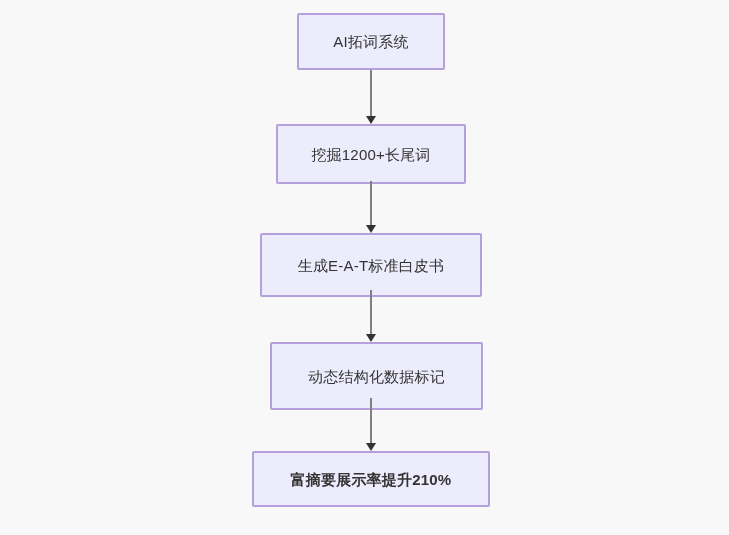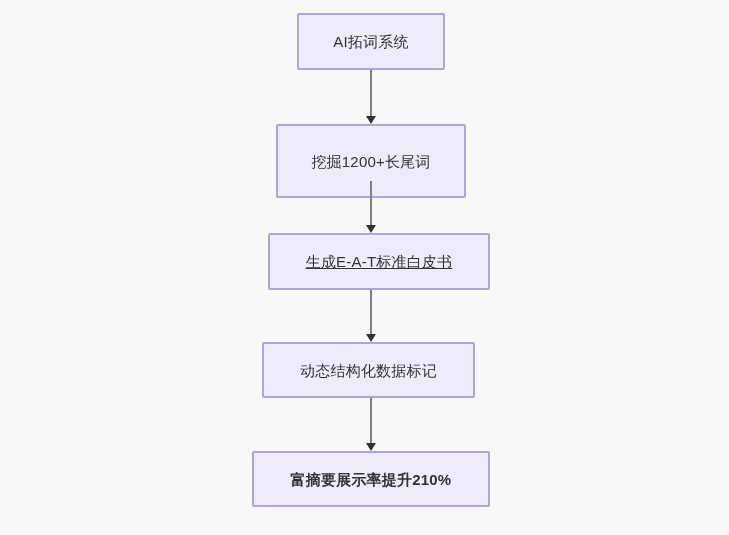--- a/index.html
+++ b/index.html
@@ -62,39 +62,39 @@
 
   <div class="node" style="left:297px; top:13px; width:148px; height:57px;">
     <span>AI拓词系统</span>
   </div>
 
   <div class="edge" style="left:362px; top:70px; height:54px;">
     <div class="edge-line"></div>
     <div class="edge-head"></div>
   </div>
 
-  <div class="node" style="left:276px; top:124px; width:190px; height:74px;">
+  <div class="node" style="left:276px; top:124px; width:190px; height:60px;">
     <span>挖掘1200+长尾词</span>
   </div>
 
   <div class="edge" style="left:362px; top:181px; height:52px;">
     <div class="edge-line"></div>
     <div class="edge-head"></div>
   </div>
 
-  <div class="node" style="left:268px; top:233px; width:222px; height:57px;text-decoration:underline;">
+  <div class="node" style="left:260px; top:233px; width:222px; height:64px;">
     <span>生成E-A-T标准白皮书</span>
   </div>
 
   <div class="edge" style="left:362px; top:290px; height:52px;">
     <div class="edge-line"></div>
     <div class="edge-head"></div>
   </div>
 
-  <div class="node" style="left:262px; top:342px; width:213px; height:56px;">
+  <div class="node" style="left:270px; top:342px; width:213px; height:68px;">
     <span>动态结构化数据标记</span>
   </div>
 
   <div class="edge" style="left:362px; top:398px; height:53px;">
     <div class="edge-line"></div>
     <div class="edge-head"></div>
   </div>
 
   <div class="node" style="left:252px; top:451px; width:238px; height:56px;font-weight:bold;">
     <span>富摘要展示率提升210%</span>

